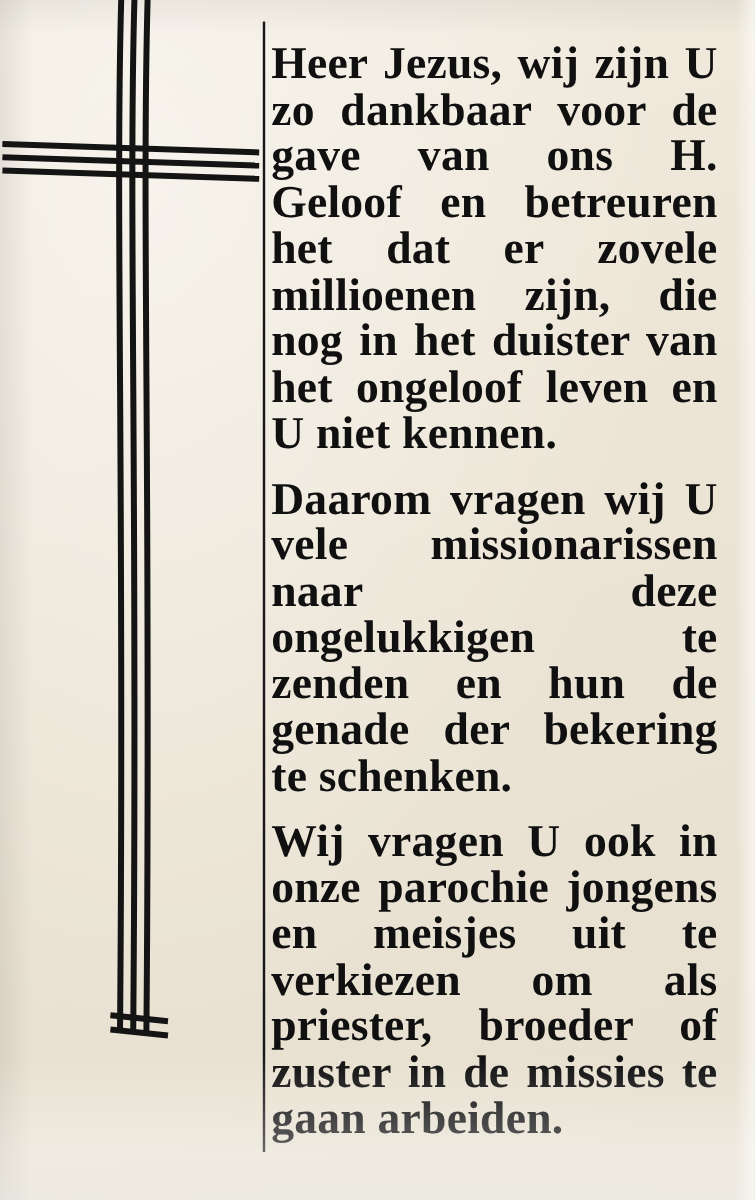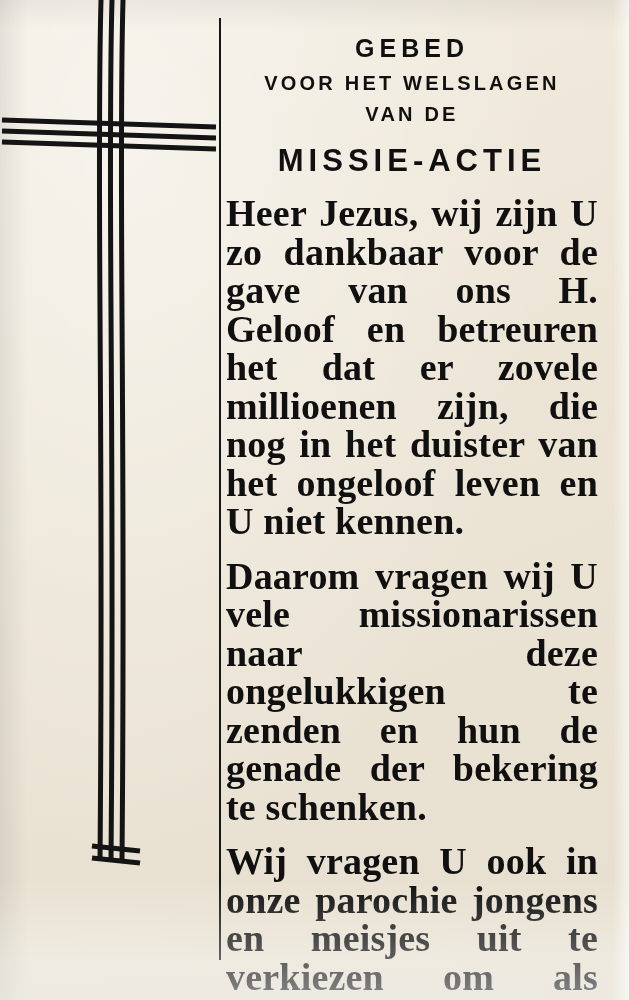--- a/index.html
+++ b/index.html
@@ -151,26 +151,20 @@
 
       <path d="M92,846 L140,851" stroke-width="5"></path>
       <path d="M92,858 L140,863" stroke-width="5"></path>
     </g>
   </svg>
 
   <div class="divider"></div>
 
   <div class="text-col">
 
-    <div class="heading-block">
-      <div class="h-line1">GEBED</div>
-      <div class="h-line2">VOOR HET WELSLAGEN</div>
-      <div class="h-line3">VAN DE</div>
-      <div class="h-title">MISSIE-ACTIE</div>
-    </div>
 
     <div class="body-text">
       <p>Heer Jezus, wij zijn U zo dankbaar voor de gave van ons H. Geloof en betreuren het dat er zovele millioenen zijn, die nog in het duister van het ongeloof leven en U niet kennen.</p>
       <p>Daarom vragen wij U vele missionarissen naar deze ongelukkigen te zenden en hun de genade der bekering te schenken.</p>
       <p>Wij vragen U ook in onze parochie jongens en meisjes uit te verkiezen om als priester, broeder of zuster in de missies te gaan arbeiden.</p>
     </div>
 
   </div>
 
   <div class="edge-right"></div>

